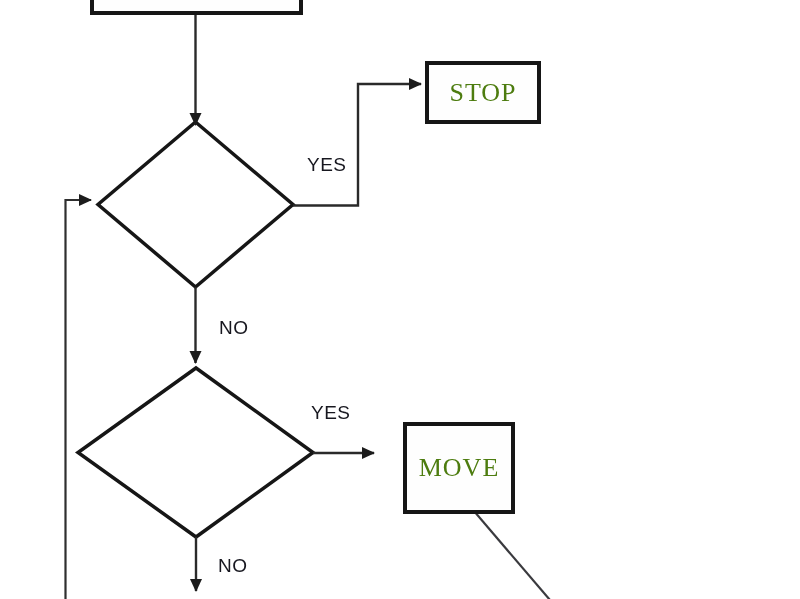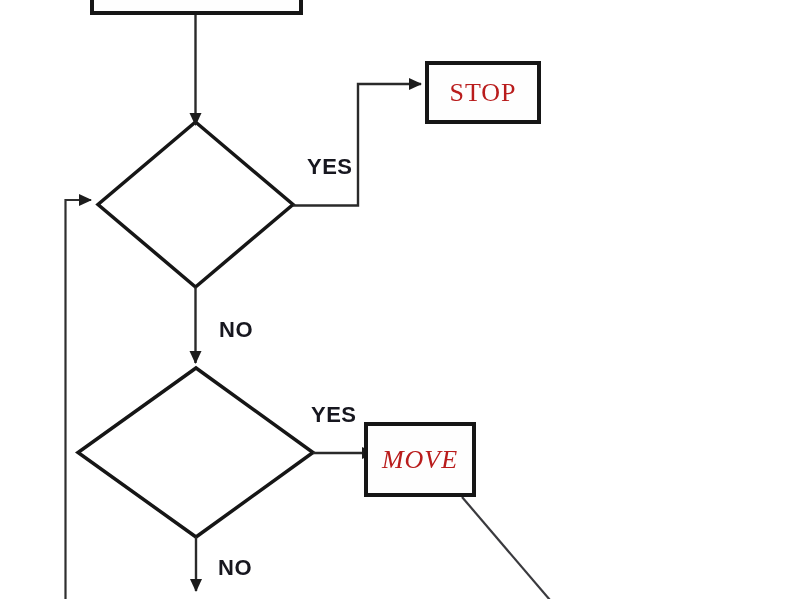--- a/index.html
+++ b/index.html
@@ -26,42 +26,41 @@
     position: absolute;
     box-sizing: border-box;
     border: 4px solid #161616;
     background: #fefefe;
     display: flex;
     align-items: center;
     justify-content: center;
   }
   .box .node-text {
     font-size: 26px;
-    color: #b91c1c;
+    color: #4d7c0f;
     letter-spacing: 1px;
     white-space: nowrap;
   }
   #start-box {
     left: 90px;
     top: -49px;
     width: 213px;
     height: 64px;
   }
   #stop-box {
     left: 425px;
     top: 61px;
     width: 116px;
     height: 63px;
   }
   #move-box {
-    left: 364px;
+    left: 403px;
     top: 422px;
     width: 112px;
-    height: 75px;
-    font-style: italic;
+    height: 92px;
   }
   .diamond-label {
     position: absolute;
     font-size: 22px;
     color: #1a1a1a;
     text-align: left;
     letter-spacing: 0.5px;
   }
   #red-diamond-label {
     left: 153px;
@@ -71,22 +70,22 @@
   }
   #green-diamond-label {
     left: 144px;
     top: 416px;
     width: 104px;
     line-height: 28px;
   }
   .edge-label {
     position: absolute;
     font-family: "Liberation Sans", sans-serif;
-    font-weight: bold;
-    font-size: 22px;
+    font-weight: normal;
+    font-size: 19px;
     color: #17171f;
     letter-spacing: 0.5px;
   }
   #label-red-yes  { left: 307px; top: 154px; }
   #label-red-no   { left: 219px; top: 317px; }
   #label-green-yes{ left: 311px; top: 402px; }
   #label-green-no { left: 218px; top: 555px; }
 </style>
 </head>
 <body>

